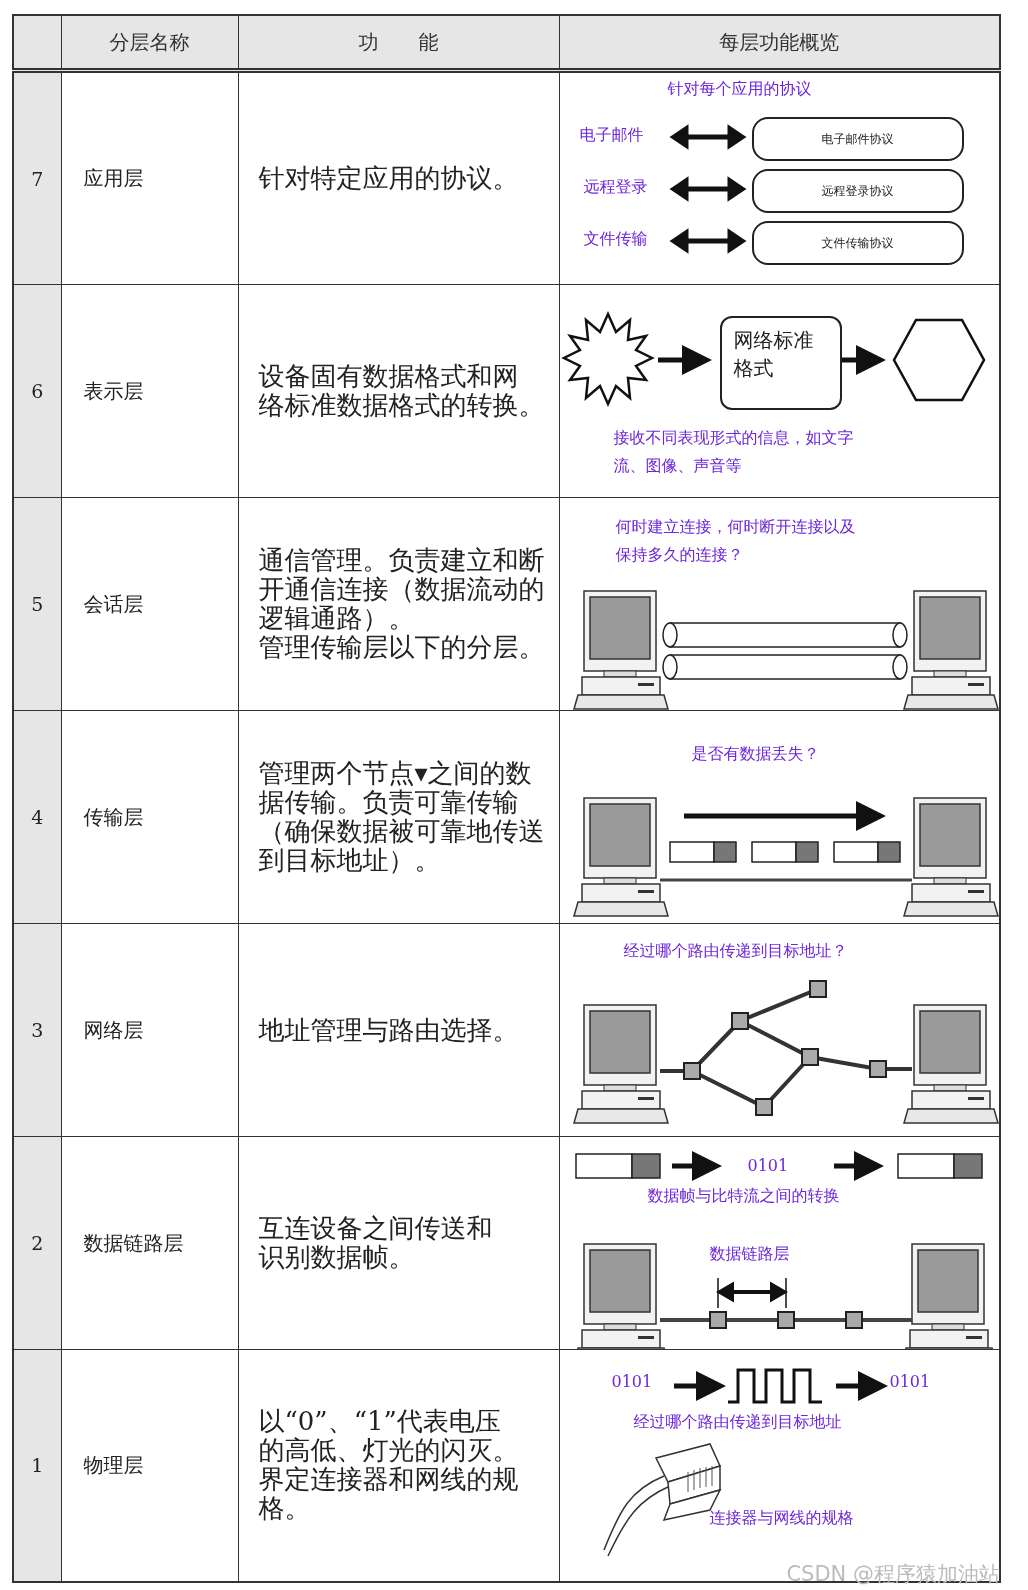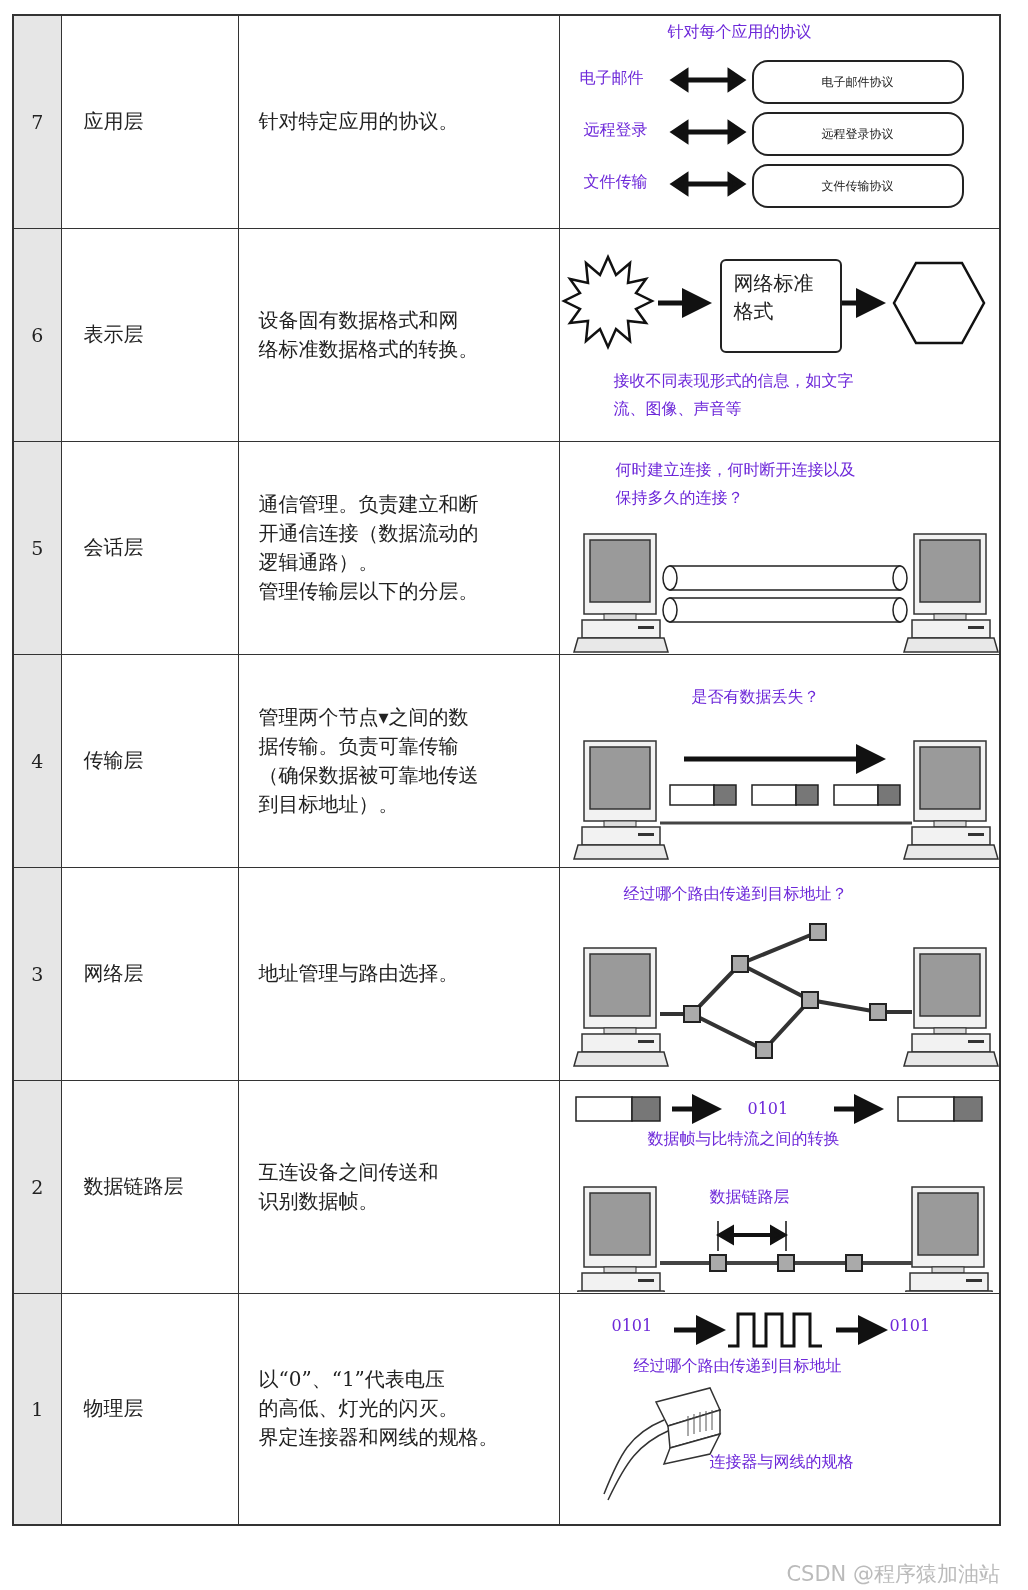--- a/index.html
+++ b/index.html
@@ -5,28 +5,28 @@
   html,body{margin:0;padding:0;background:#fff;}
   body{width:1028px;height:1590px;position:relative;overflow:hidden;
        font-family:"DejaVu Serif","Liberation Serif",serif;color:#222;}
   table.osi{position:absolute;left:12px;top:14px;width:987px;border-collapse:collapse;
             border:2px solid #333;table-layout:fixed;}
   table.osi td, table.osi th{border:1.5px solid #333;padding:0;vertical-align:middle;}
   th{background:#e6e6e6;height:52px;font-weight:normal;font-size:20px;color:#333;
      border-bottom:5px double #333 !important;}
   td.num{background:#e6e6e6;text-align:center;font-size:19px;}
   td.name{font-size:20px;padding-left:22px !important;font-family:Liberation Serif, serif;}
-  td.func{font-size:20px;padding-left:20px !important;line-height:29px;}
+  td.func{font-size:26px;padding-left:20px !important;line-height:29px;}
   td.ov{position:relative;}
   tr.r{height:213px;}
   .ov-box{position:relative;width:439px;height:211px;}
   .t{position:absolute;font-size:16px;white-space:nowrap;color:#6d28d9;}
   .pill{position:absolute;border:2px solid #222;border-radius:16px;height:40px;width:208px;
         font-size:12px;display:flex;align-items:center;justify-content:center;}
-  .rbox{position:absolute;border:2px solid #222;border-radius:6px;background:#fff;
+  .rbox{position:absolute;border:2px solid #222;border-radius:12px;background:#fff;
         font-size:20px;line-height:28px;padding:8px 12px;}
   .watermark{position:absolute;right:28px;bottom:2px;font-family:"DejaVu Sans",sans-serif;
              font-size:21px;color:#bbb;}
   svg{position:absolute;left:0;top:0;}
 </style>
 </head>
 <body>
 
 <svg width="0" height="0" style="position:absolute">
   <defs>
@@ -45,20 +45,26 @@
 </svg>
 
 <table class="osi">
   <colgroup>
       <col style="width:48px">
       <col style="width:177px">
       <col style="width:321px">
       <col style="width:441px">
     </colgroup>
   <tbody>
+      <tr>
+    <th></th>
+    <th>分层名称</th>
+    <th>功　　能</th>
+    <th>每层功能概览</th>
+  </tr>
 
   <tr class="r">
     <td class="num">7</td>
     <td class="name">应用层</td>
     <td class="func">
           <div>针对特定应用的协议。</div>
         </td>
     <td class="ov">
           <div class="ov-box">
       <div class="t" style="left:108px;top:6px">针对每个应用的协议</div>

